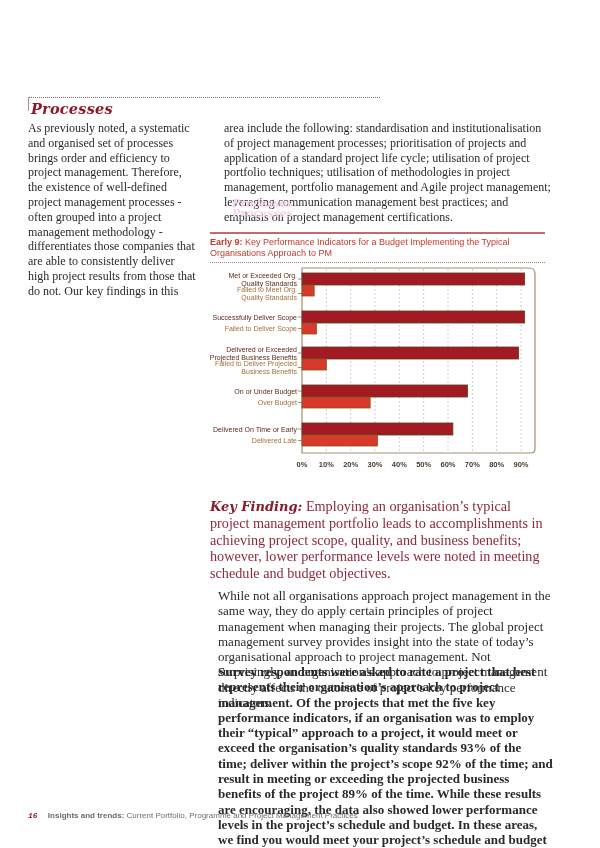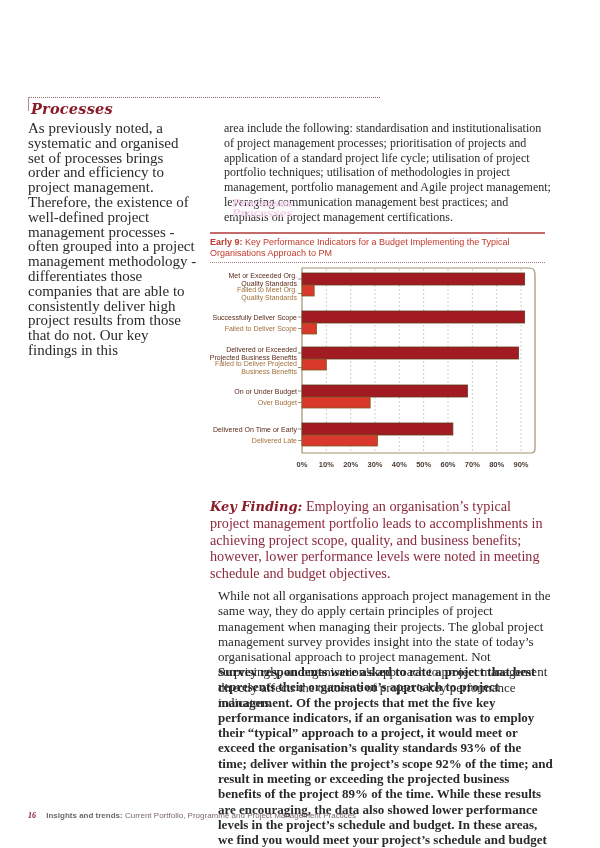--- a/index.html
+++ b/index.html
@@ -6,42 +6,42 @@
   body { width: 600px; height: 848px; position: relative; overflow: hidden;
          font-family: "DejaVu Serif", "Liberation Serif", serif; color: #2a2a2a; }
   .top-rule { position: absolute; left: 28px; top: 97px; width: 352px; height: 0;
               border-top: 1px dotted #8a6a6a; }
   .top-tick { position: absolute; left: 28px; top: 97px; width: 0; height: 14px;
               border-left: 1px solid #b09090; }
   .section-heading { position: absolute; left: 31px; top: 100px; margin: 0;
                      font-family: "DejaVu Serif", serif; font-weight: bold; font-style: italic;
                      font-size: 14.5px; color: #8a1c2a; letter-spacing: 0.2px; }
   .col-left { position: absolute; left: 28px; top: 121px; width: 170px;
-              font-family: "Liberation Serif", serif; font-size: 15px; line-height: 14.8px; color: #2a2a2a; }
+              font-family: "Liberation Serif", serif; font-size: 12px; line-height: 14.8px; color: #2a2a2a; }
   .col-right-intro { position: absolute; left: 224px; top: 121px; width: 330px;
               font-family: Liberation Serif, serif; font-size: 12px; line-height: 14.8px; color: #2a2a2a; }
   .ghost { position: absolute; left: 232px; top: 199px; font-family: "DejaVu Serif", serif;
            font-style: italic; font-weight: bold; font-size: 11px; color: #f5d3ec; line-height: 10px; }
   .ghost span { display: block; }
   .fig-caption-wrap { position: absolute; left: 210px; top: 232px; width: 335px;
                       border-top: 2px solid #c46a6a; border-bottom: 1px dotted #a08080; padding: 3px 0 3px 0; }
   .fig-caption { font-family: "Liberation Sans", sans-serif; font-size: 9px; line-height: 11px; color: #c0392b; }
   .fig-caption b { font-weight: bold; }
   .chart-wrap { position: absolute; left: 205px; top: 262px; width: 340px; height: 210px; }
   .chart-wrap svg { display: block; }
   .key-finding { position: absolute; left: 210px; top: 498px; width: 335px; margin: 0;
                  font-family: "Liberation Serif", serif; font-size: 14.2px; line-height: 16.4px; color: #8a2a3a; }
   .key-finding .kf-label { font-family: "DejaVu Serif", serif; font-style: italic; font-weight: bold; color: #8a1c2a; font-size: 13px; }
   .body-text { position: absolute; left: 210px; width: 335px; margin: 8px;
                font-family: "Liberation Serif", serif; font-size: 13px; line-height: 15.3px; color: #2a2a2a; }
   .p1 { top: 580px; }
   .p2 { top: 656px; font-weight: bold; }
   .footer { position: absolute; left: 28px; top: 811px; font-family: "Liberation Sans", sans-serif;
             font-size: 8px; color: #7a6a6a; white-space: nowrap; }
-  .footer .pg { font-family: Liberation Serif, serif; font-style: italic; font-weight: bold; color: #8a1c2a; margin-right: 8px; font-size: 8px; }
+  .footer .pg { font-family: Liberation Mono, monospace; font-style: italic; font-weight: bold; color: #8a1c2a; margin-right: 8px; font-size: 8px; }
   .footer .brand { font-weight: bold; color: #6a6a6a; }
 </style>
 </head>
 <body>
 
 <div class="top-rule"></div>
 <div class="top-tick"></div>
 
 <h2 class="section-heading">Processes</h2>
 

